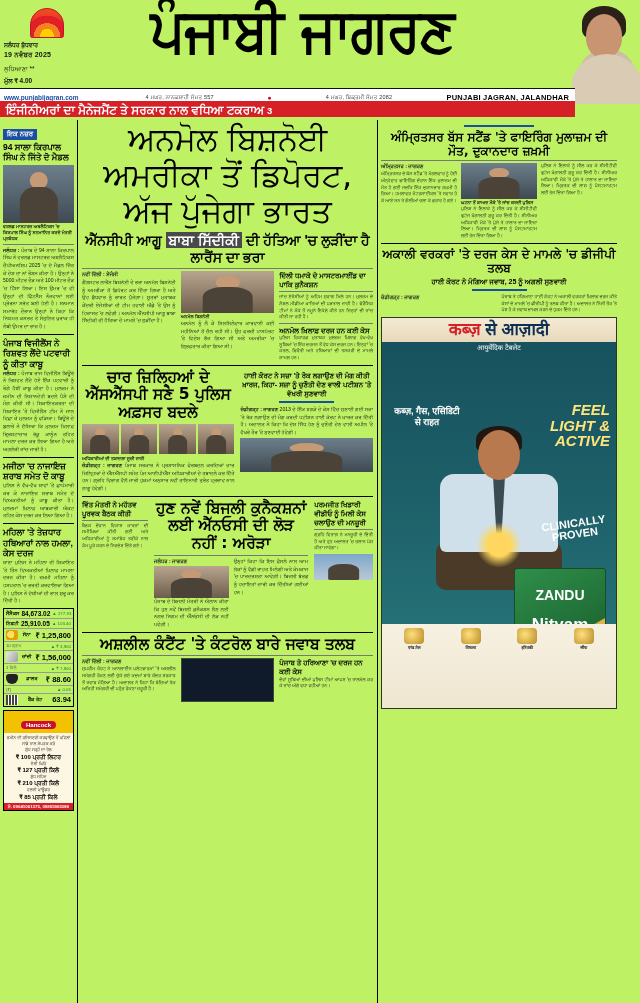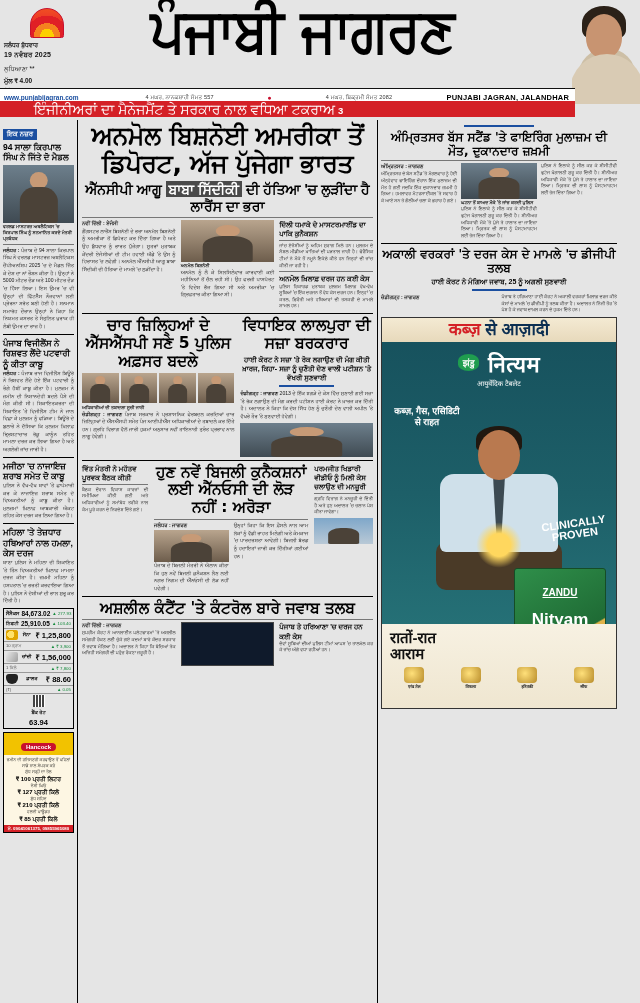--- a/index.html
+++ b/index.html
@@ -2,21 +2,21 @@
 <html><head>
 <meta charset="utf-8">
 <style>
   * { box-sizing: border-box; margin: 0; padding: 0; }
   html, body {
     width: 640px; height: 1003px;
     background: #ffffff;
     font-family: "Liberation Sans", sans-serif;
     overflow: hidden;
   }
-  .page { position: relative; width: 640px; height: 1003px; background: #e5e5e5; }
+  .page { position: relative; width: 640px; height: 1003px; background: #bef264; }
 
   
   .masthead { position: relative; height: 104px; border-bottom: 0; }
   .mast-left {
     position: absolute; left: 4px; top: 8px; width: 86px;
     font-size: 6px; line-height: 1.5; color: #111;
   }
   .logo-sun {
     width: 34px; height: 30px; margin: 0 auto 3px auto;
     border-radius: 30px 30px 4px 4px;
@@ -76,36 +76,36 @@
   .mu-dot { color: #c8102e; font-size: 7px; }
   .mu-right { font-size: 7.5px; font-weight: bold; color: #000; padding-right: 6px; letter-spacing: .2px; }
 
   
   .redstrip {
     position: absolute; left: 0; top: 101px; width: 575px; height: 16px;
     background: #d42026; color: #fff;
     display: flex; align-items: center; justify-content: space-between;
     padding: 0 6px;
   }
-  .rs-item { font-size: 14px; font-weight: normal; white-space: nowrap; margin-left: 28px; }
+  .rs-item { font-size: 12px; font-weight: bold; white-space: nowrap; }
   .rs-num { font-size: 9.5px; font-weight: bold; margin-left: 3px; }
 
   
   .body-grid {
     position: absolute; left: 0; top: 120px; width: 640px; height: 883px;
     display: flex; gap: 0;
   }
   .col-left { width: 78px; border-right: 1px solid #000; padding: 2px 3px 0 3px; }
   .col-mid  { width: 300px; border-right: 1px solid #000; padding: 2px 4px 0 4px; }
   .col-right{ width: 242px; padding: 2px 3px 0 3px; }
 
   
   .hl-xl {
     font-family: "DejaVu Sans", sans-serif;
-    font-weight: bold; font-size: 25px; line-height: 1.12; color: #000;
+    font-weight: normal; font-size: 32px; line-height: 1.12; color: #000;
     text-align: center; letter-spacing: -.3px;
   }
   .hl-lg {
     font-family: "DejaVu Sans", sans-serif;
     font-weight: bold; font-size: 15.5px; line-height: 1.15; color: #000; text-align: center;
   }
   .hl-md {
     font-family: "DejaVu Sans", sans-serif;
     font-weight: bold; font-size: 12px; line-height: 1.18; color: #000; text-align: center;
   }
@@ -151,21 +151,21 @@
     background:#1b4fa0; color:#fff; font-size:7px; font-weight:bold;
     padding:1.5px 4px; display:inline-block; margin-bottom:2px;
   }
 
   
   .mkt { border:.8px solid #000; margin-top:3px; }
   .mkt-row {
     display:flex; align-items:center; justify-content:space-between;
     border-bottom:.5px solid #999; padding:1px 2px; gap:2px;
   }
-  .mkt-row:last-child { border-bottom:0;flex-direction:column; }
+  .mkt-row:last-child { border-bottom:0; }
   .mkt-name { font-size:5px; font-weight:bold; white-space:nowrap; }
   .mkt-val  { font-size:6.5px; font-weight:bold; white-space:nowrap; }
   .mkt-val.big { font-size:7.5px; }
   .mkt-chg  { font-size:4.4px; color:#148a3c; white-space:nowrap; }
   .mkt-ico { width:12px; height:10px; flex:0 0 12px; }
   .ico-gold { background: radial-gradient(circle at 40% 45%, #ffe169 0 40%, #e0a400 41% 100%); border-radius:2px; }
   .ico-silver { background: linear-gradient(120deg,#e9e9e9,#9f9f9f); border-radius:2px; }
   .ico-dollar { background:#222; border-radius: 3px 3px 6px 6px; }
   .ico-bank { background: repeating-linear-gradient(90deg,#444 0 2px,#fff 2px 3px); }
   .mkt-sub { font-size:4.2px; color:#555; }
@@ -229,21 +229,21 @@
              background: radial-gradient(circle,#ffd75e 0 35%, rgba(255,215,94,0) 70%); }
   .z-clinical {
     position:absolute; right:10px; top:200px; color:#fff; font-size:11px;
     font-weight:bold; line-height:1; transform: rotate(-8deg); text-align:center;
   }
   .z-pack {
     position:absolute; right:10px; bottom:8px; width:92px; height:132px;
     background: linear-gradient(150deg,#2f8f4a 0%, #1f6b35 55%, #e0b24a 56%, #c89b33 100%);
     border:1px solid #154d26; border-radius:3px;
   }
-  .zp-brand { color:#fff; font-size:10px; font-weight:bold; text-align:center; margin-top:18px;text-decoration:underline; }
+  .zp-brand { color:#fff; font-size:14px; font-weight:bold; text-align:center; margin-top:18px; }
   .zp-prod  { color:#fff; font-size:17px; font-weight:bold; text-align:center; margin-top:12px; }
   .zp-sub   { color:#e9ffe9; font-size:4.5px; text-align:center; }
   .z-bottom {
     position:absolute; left:0; bottom:0; width:100%; height:84px;
     background: linear-gradient(#f7f1e2,#efe6d0);
   }
   .zb-title { font-size:15px; font-weight:bold; color:#111; padding:6px 0 0 8px; line-height:1.1; }
   .zb-ings { display:flex; gap:4px; padding:4px 6px; }
   .zb-ing { flex:1; text-align:center; }
   .zb-ing .dot { width:20px;height:16px;margin:0 auto 1px auto;border-radius:4px;
@@ -441,21 +441,20 @@
               </div>
             <div class="photo port">
                 <div class="phead"></div>
                 <div class="pfig"></div>
               </div>
           </div>
           <div class="cap">ਅਧਿਕਾਰੀਆਂ ਦੀ ਤਬਾਦਲਾ ਸੂਚੀ ਜਾਰੀ</div>
           <div class="para"><b>ਚੰਡੀਗੜ੍ਹ : ਜਾਗਰਣ</b> <span>ਪੰਜਾਬ ਸਰਕਾਰ ਨੇ ਪ੍ਰਸ਼ਾਸਨਿਕ ਫੇਰਬਦਲ ਕਰਦਿਆਂ ਚਾਰ ਜ਼ਿਲ੍ਹਿਆਂ ਦੇ ਐੱਸਐੱਸਪੀ ਸਮੇਤ ਪੰਜ ਆਈਪੀਐੱਸ ਅਧਿਕਾਰੀਆਂ ਦੇ ਤਬਾਦਲੇ ਕਰ ਦਿੱਤੇ ਹਨ। ਗ੍ਰਹਿ ਵਿਭਾਗ ਵੱਲੋਂ ਜਾਰੀ ਹੁਕਮਾਂ ਅਨੁਸਾਰ ਨਵੀਂ ਤਾਇਨਾਤੀ ਤੁਰੰਤ ਪ੍ਰਭਾਵ ਨਾਲ ਲਾਗੂ ਹੋਵੇਗੀ।</span></div>
         </div>
         <div style="flex:1">
-          <div class="hl-lg">ਵਿਧਾਇਕ ਲਾਲਪੁਰਾ ਦੀ ਸਜ਼ਾ ਬਰਕਰਾਰ</div>
           <div class="hl-xs" style="text-align:center;margin-top:2px">ਹਾਈ ਕੋਰਟ ਨੇ ਸਜ਼ਾ 'ਤੇ ਰੋਕ ਲਗਾਉਣ ਦੀ ਮੰਗ ਕੀਤੀ ਖ਼ਾਰਜ, ਕਿਹਾ- ਸਜ਼ਾ ਨੂੰ ਚੁਣੌਤੀ ਦੇਣ ਵਾਲੀ ਪਟੀਸ਼ਨ 'ਤੇ ਵੱਖਰੀ ਸੁਣਵਾਈ</div>
           <div class="rule-blue"></div>
           <div class="para"><b>ਚੰਡੀਗੜ੍ਹ : ਜਾਗਰਣ</b> <span>2013 ਦੇ ਇੱਕ ਝਗੜੇ ਦੇ ਕੇਸ ਵਿੱਚ ਸੁਣਾਈ ਗਈ ਸਜ਼ਾ 'ਤੇ ਰੋਕ ਲਗਾਉਣ ਦੀ ਮੰਗ ਕਰਦੀ ਪਟੀਸ਼ਨ ਹਾਈ ਕੋਰਟ ਨੇ ਖ਼ਾਰਜ ਕਰ ਦਿੱਤੀ ਹੈ। ਅਦਾਲਤ ਨੇ ਕਿਹਾ ਕਿ ਦੋਸ਼ ਸਿੱਧ ਹੋਣ ਨੂੰ ਚੁਣੌਤੀ ਦੇਣ ਵਾਲੀ ਅਪੀਲ 'ਤੇ ਵੱਖਰੇ ਤੌਰ 'ਤੇ ਸੁਣਵਾਈ ਹੋਵੇਗੀ।</span></div>
           <div class="photo grp" style="height:34px;margin-top:2px">
               <div class="phead"></div>
               <div class="pfig"></div>
             </div>
         </div>
       </div>
 
@@ -547,47 +546,43 @@
       <div class="rule-blue"></div>
       <div class="cols2">
         <div class="byline">ਚੰਡੀਗੜ੍ਹ : ਜਾਗਰਣ</div>
         <div class="para tiny">ਪੰਜਾਬ ਤੇ ਹਰਿਆਣਾ ਹਾਈ ਕੋਰਟ ਨੇ ਅਕਾਲੀ ਵਰਕਰਾਂ ਖ਼ਿਲਾਫ਼ ਦਰਜ ਕੀਤੇ ਕੇਸਾਂ ਦੇ ਮਾਮਲੇ 'ਚ ਡੀਜੀਪੀ ਨੂੰ ਤਲਬ ਕੀਤਾ ਹੈ। ਅਦਾਲਤ ਨੇ ਨਿੱਜੀ ਤੌਰ 'ਤੇ ਪੇਸ਼ ਹੋ ਕੇ ਜਵਾਬ ਦਾਖ਼ਲ ਕਰਨ ਦੇ ਹੁਕਮ ਦਿੱਤੇ ਹਨ।</div>
       </div>
 
       <div class="zandu">
         <div class="z-band">
           <div class="z-band-txt"><span class="kb">कब्ज़</span> से आज़ादी</div>
         </div>
-        <div class="z-logo">
-          <span class="z-jhandu">झंडु</span>
-          <span class="z-nityam">नित्यम</span>
-        </div>
         <div class="z-sub">आयुर्वेदिक टैबलेट</div>
 
         <div class="z-left">कब्ज़, गैस, एसिडिटी<br>से राहत</div>
+        <div class="z-right">FEEL<br>LIGHT &amp;<br>ACTIVE</div>
 
         <div class="z-man">
           <div class="zm-legs"></div>
           <div class="zm-shirt"></div>
           <div class="zm-tie"></div>
           <div class="zm-hair"></div>
           <div class="zm-head"></div>
           <div class="zm-glow"></div>
         </div>
 
         <div class="z-clinical">CLINICALLY<br>PROVEN</div>
 
         <div class="z-pack">
           <div class="zp-brand">ZANDU</div>
           <div class="zp-prod">Nityam</div>
           <div class="zp-sub">Ayurvedic Tablets</div>
         </div>
 
         <div class="z-bottom">
-          <div class="zb-title">रातों-रात<br>आराम</div>
           <div class="zb-ings">
             <div class="zb-ing">
                 <div class="dot"></div>
                 <div class="lbl">एरंड तेल</div>
               </div>
             <div class="zb-ing">
                 <div class="dot"></div>
                 <div class="lbl">त्रिफला</div>
               </div>
             <div class="zb-ing">

